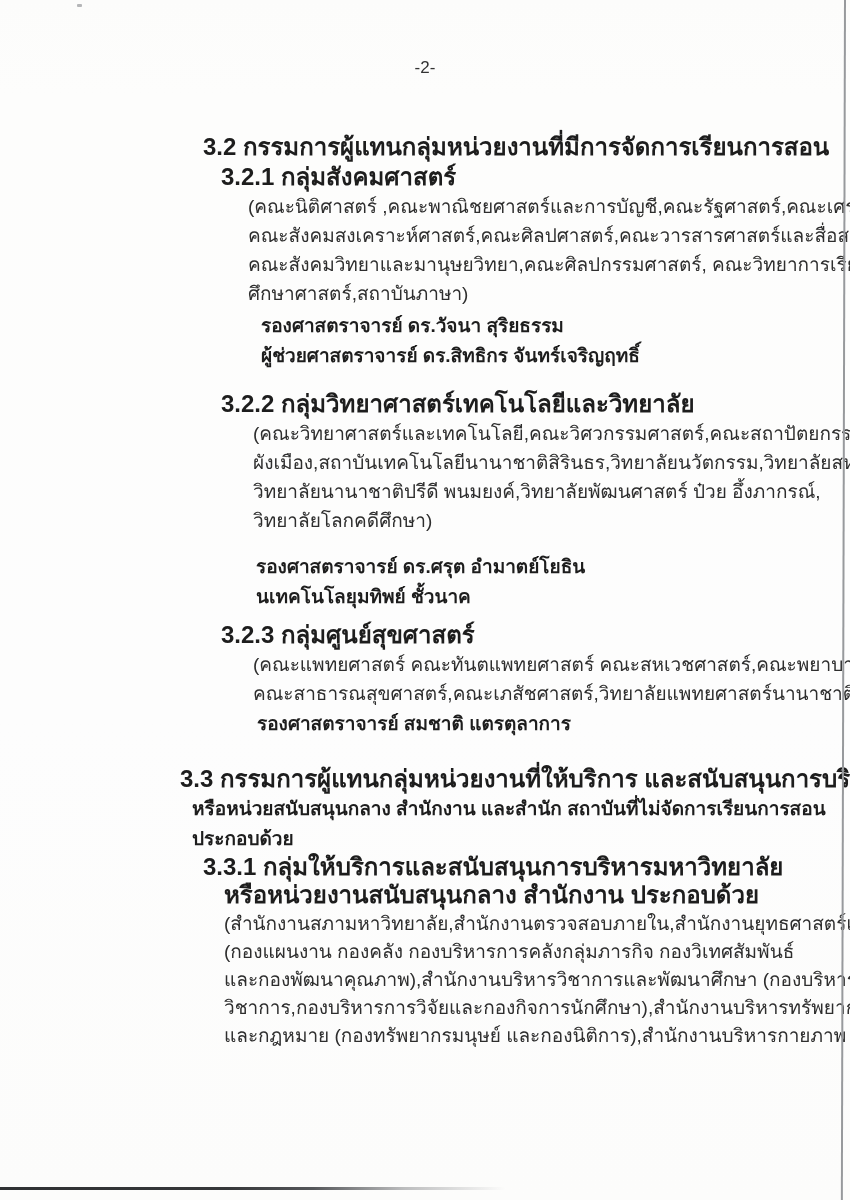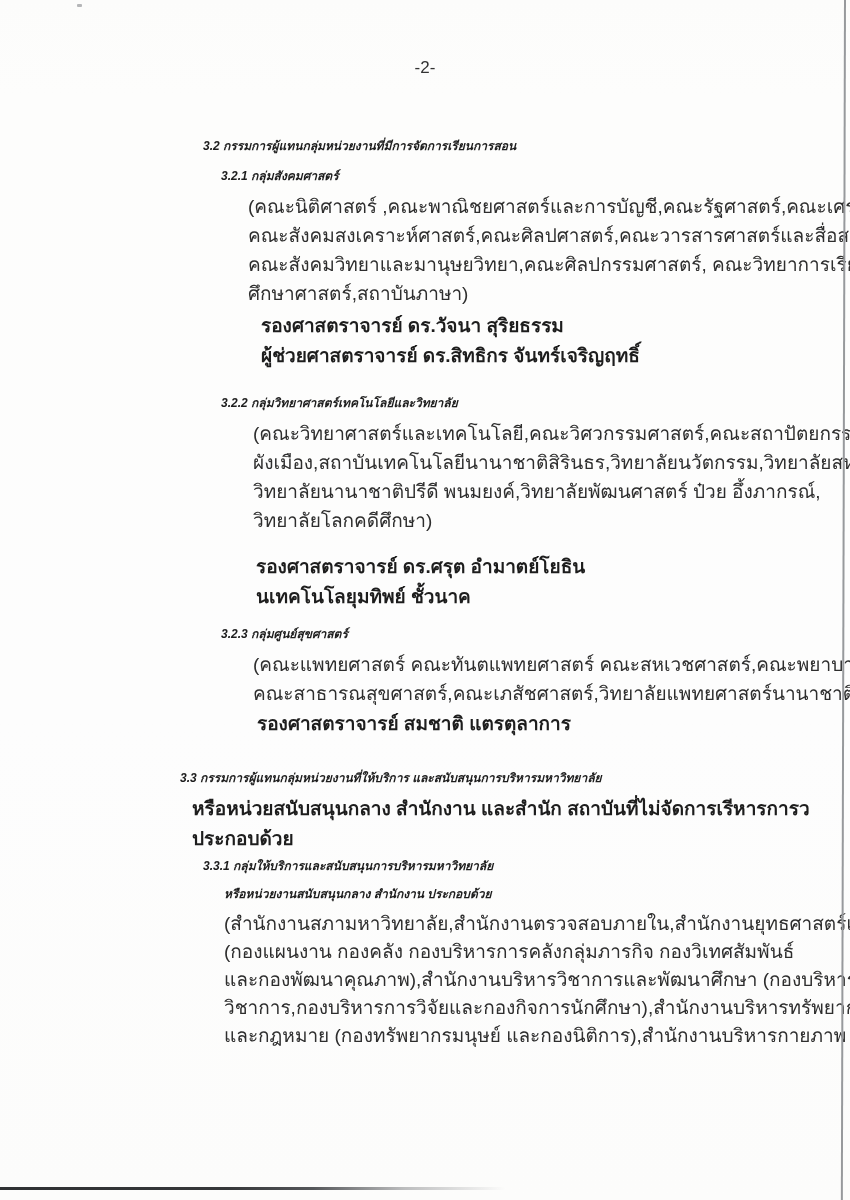--- a/index.html
+++ b/index.html
@@ -10,24 +10,23 @@
     margin: 0 auto;
     background: linear-gradient(180deg, #fcfcfb 0%, #fdfdfc 8%, #fdfdfd 60%, #fcfcfb 100%);
     overflow: hidden;
     font-family: "Liberation Sans", "DejaVu Sans", sans-serif;
     color: #2b2b2b;
     -webkit-font-smoothing: antialiased;
   }
   .line {
     position: absolute;
     white-space: nowrap;
-    font-size: 12px;
+    font-size: 24px;
     line-height: 29px;
     color: #2e2e2e;
-    font-style: italic;
   }
   .bold { font-weight: 700; color: #1d1d1d; }
   .block { position: absolute; }
   .block .bline {
     white-space: nowrap;
     font-size: 19px;
     line-height: 29px;
     color: #2e2e2e;
   }
   .block.tight .bline { line-height: 28px; }
@@ -109,21 +108,21 @@
   <div class="block" style="left:253px; top:650px;">
     <div class="bline">(คณะแพทยศาสตร์ คณะทันตแพทยศาสตร์ คณะสหเวชศาสตร์,คณะพยาบาลศาสตร์</div>
     <div class="bline">คณะสาธารณสุขศาสตร์,คณะเภสัชศาสตร์,วิทยาลัยแพทยศาสตร์นานาชาติจุฬาภรณ์)</div>
   </div>
   <div class="block" style="left:257px; top:709px;">
     <div class="bline bold" style="line-height:30px;">รองศาสตราจารย์ สมชาติ  แตรตุลาการ</div>
   </div>
 
   <div class="line bold" style="left:180px; top:764px;">3.3 กรรมการผู้แทนกลุ่มหน่วยงานที่ให้บริการ และสนับสนุนการบริหารมหาวิทยาลัย</div>
   <div class="block" style="left:192px; top:794px;">
-    <div class="bline bold" style="line-height:30px;">หรือหน่วยสนับสนุนกลาง สำนักงาน และสำนัก สถาบันที่ไม่จัดการเรีหารการว</div>
+    <div class="bline bold" style="line-height:30px;">หรือหน่วยสนับสนุนกลาง สำนักงาน และสำนัก สถาบันที่ไม่จัดการเรียนการสอน</div>
     <div class="bline bold" style="line-height:30px;">ประกอบด้วย</div>
   </div>
 
   <div class="line bold" style="left:203px; top:852px;">3.3.1 กลุ่มให้บริการและสนับสนุนการบริหารมหาวิทยาลัย</div>
   <div class="line bold" style="left:224px; top:880px;">หรือหน่วยงานสนับสนุนกลาง สำนักงาน ประกอบด้วย</div>
   <div class="block tight" style="left:224px; top:910px;">
     <div class="bline">(สำนักงานสภามหาวิทยาลัย,สำนักงานตรวจสอบภายใน,สำนักงานยุทธศาสตร์และการคลัง</div>
     <div class="bline">(กองแผนงาน กองคลัง กองบริหารการคลังกลุ่มภารกิจ กองวิเทศสัมพันธ์</div>
     <div class="bline">และกองพัฒนาคุณภาพ),สำนักงานบริหารวิชาการและพัฒนาศึกษา (กองบริหารงาน</div>
     <div class="bline">วิชาการ,กองบริหารการวิจัยและกองกิจการนักศึกษา),สำนักงานบริหารทรัพยากรมนุษย์</div>

